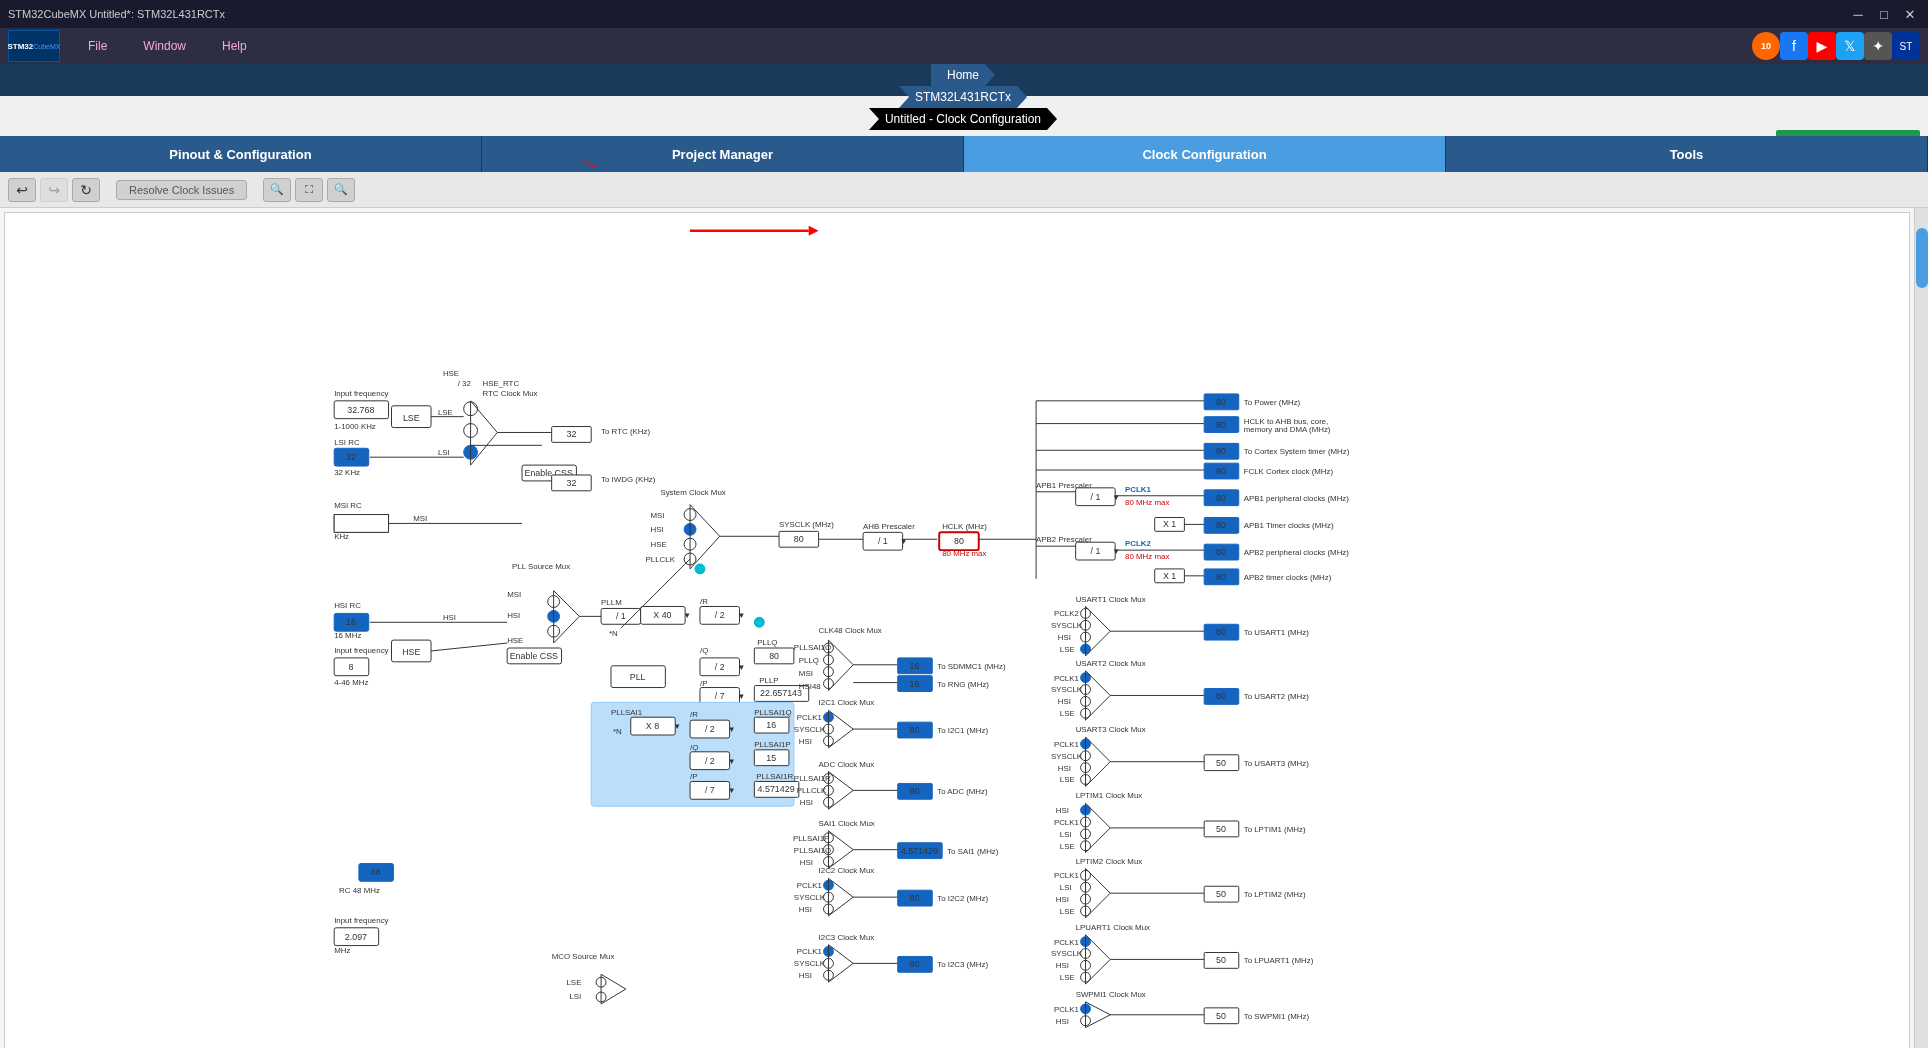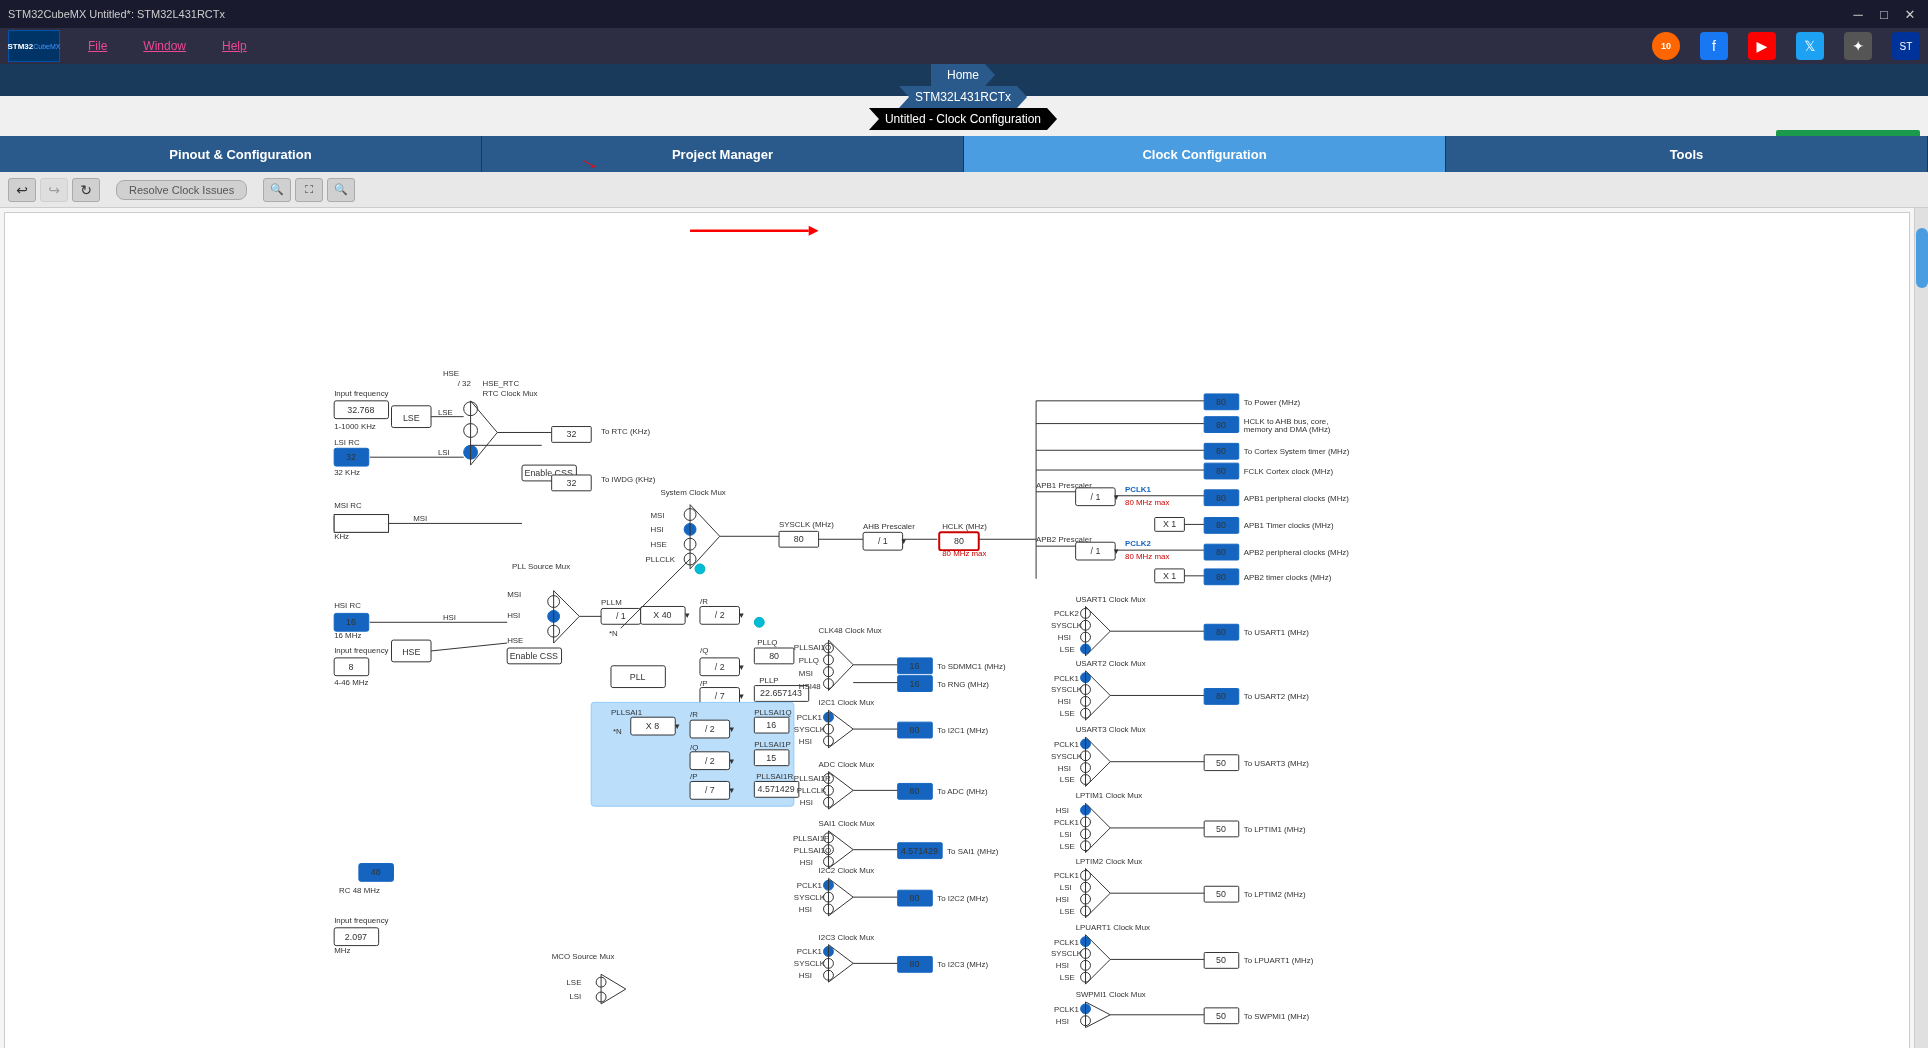--- a/index.html
+++ b/index.html
@@ -36,32 +36,31 @@
       border: 1px solid #0055aa;
       display: flex;
       flex-direction: row;
       align-items: center;
       justify-content: center;
       margin-right: 8px;
     }
     .logo-top { color: white; font-size: 8px; font-weight: bold; }
     .logo-bottom { color: #4499ff; font-size: 7px; }
     .menu-item {
-      color: #ec4899;
+      color: #f9a8d4;
       padding: 4px 16px;
       cursor: pointer;
       font-size: 12px;
       border-radius: 2px;
-      text-decoration: underline;
     }
     .menubar-right {
       margin-left: auto;
       display: flex;
       align-items: center;
-      gap: 20px;
+      gap: 0;
     }
     .social-icon {
       width: 28px; height: 28px;
       border-radius: 4px;
       display: flex; align-items: center; justify-content: center;
       font-size: 14px; color: white; cursor: pointer;
     }
     .fb { background: #1877f2; }
     .yt { background: #ff0000; }
     .tw { background: #1da1f2; }
@@ -154,21 +153,21 @@
       width: 28px; height: 24px;
       display: flex; align-items: center; justify-content: center;
       cursor: pointer;
       font-size: 14px;
       color: #333;
     }
     .toolbar-btn-disabled { opacity: 0.4; cursor: default; }
     .resolve-clock-btn {
       background: #d0d0d0;
       border: 1px solid #aaa;
-      border-radius: 8px;
+      border-radius: 3px;
       padding: 3px 12px;
       font-size: 11px;
       cursor: pointer;
       color: #555;
     }
     .toolbar-separator { width: 8px; }
 
     
     #main-content {
       display: flex;

